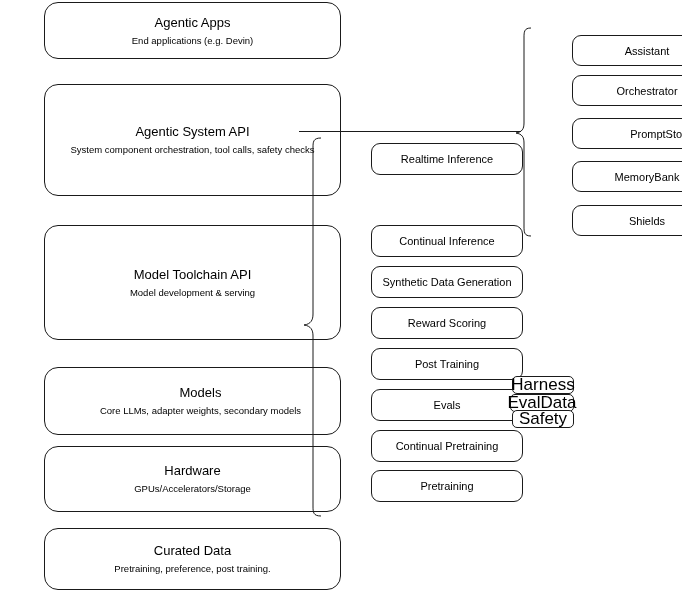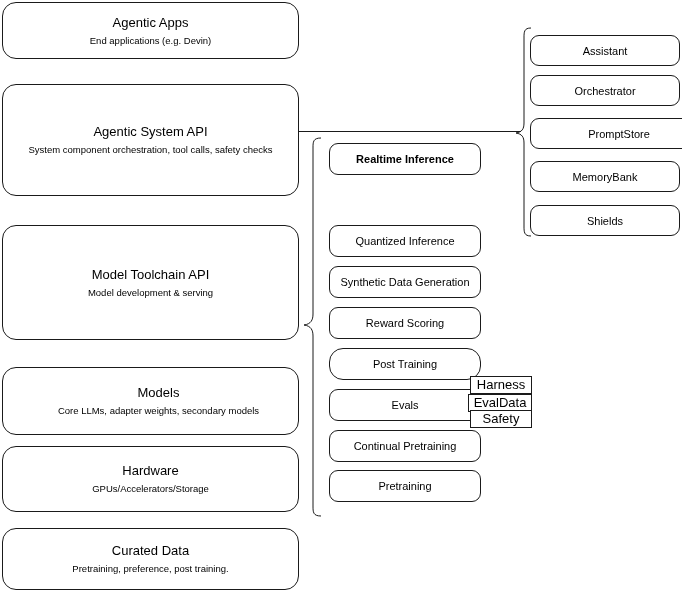--- a/index.html
+++ b/index.html
@@ -21,20 +21,21 @@
   .box {
     position: absolute;
     box-sizing: border-box;
     border: 1px solid #1a1a1a;
     background: #ffffff;
     display: flex;
     flex-direction: column;
     align-items: center;
     justify-content: center;
     text-align: center;
+    margin-left: 42px;
   }
   .layer {
     border-radius: 14px;
   }
   .layer .title {
     font-size: 13px;
     line-height: 16px;
     color: #000;
   }
   .layer .subtitle {
@@ -42,22 +43,22 @@
     line-height: 13px;
     margin-top: 3px;
     color: #000;
   }
   .chip {
     border-radius: 9px;
     font-size: 11px;
     line-height: 14px;
   }
   .pill {
-    border-radius: 0;
-    font-size: 13px;
+    border-radius: 5px;
+    font-size: 17px;
     line-height: 14px;
     z-index: 5;
   }
   .brace {
     position: absolute;
     overflow: visible;
   }
   .connector {
     position: absolute;
     background: #1a1a1a;
@@ -106,33 +107,33 @@
   <div class="connector" style="left:299px; top:131px; width:222px; height:1px;"></div>
 
   <svg class="brace" style="left:299px; top:136px;" width="26" height="384" viewBox="0 0 26 384">
     <path d="M22,2 C14,2 14,6 14,12 L14,178 C14,184 12,188 5,189 C12,190 14,194 14,200 L14,370 C14,376 14,380 22,380"></path>
   </svg>
 
   <svg class="brace" style="left:514px; top:26px;" width="20" height="214" viewBox="0 0 20 214">
     <path d="M17,2 C10,2 10,6 10,12 L10,97 C10,103 8,106 2,107 C8,108 10,111 10,117 L10,200 C10,206 10,210 17,210"></path>
   </svg>
 
-  <div class="box chip" style="left:329px; top:143px; width:152px; height:32px;font-weight:bold;">
+  <div class="box chip" style="left:329px; top:143px; width:152px; height:32px;">
     <span>Realtime Inference</span>
   </div>
   <div class="box chip" style="left:329px; top:225px; width:152px; height:32px;">
-    <span>Quantized Inference</span>
+    <span>Continual Inference</span>
   </div>
   <div class="box chip" style="left:329px; top:266px; width:152px; height:32px;">
     <span>Synthetic Data Generation</span>
   </div>
   <div class="box chip" style="left:329px; top:307px; width:152px; height:32px;">
     <span>Reward Scoring</span>
   </div>
-  <div class="box chip" style="left:329px; top:348px; width:152px; height:32px;border-radius:14px;">
+  <div class="box chip" style="left:329px; top:348px; width:152px; height:32px;">
     <span>Post Training</span>
   </div>
   <div class="box chip" style="left:329px; top:389px; width:152px; height:32px;">
     <span>Evals</span>
   </div>
   <div class="box chip" style="left:329px; top:430px; width:152px; height:32px;">
     <span>Continual Pretraining</span>
   </div>
   <div class="box chip" style="left:329px; top:470px; width:152px; height:32px;">
     <span>Pretraining</span>

